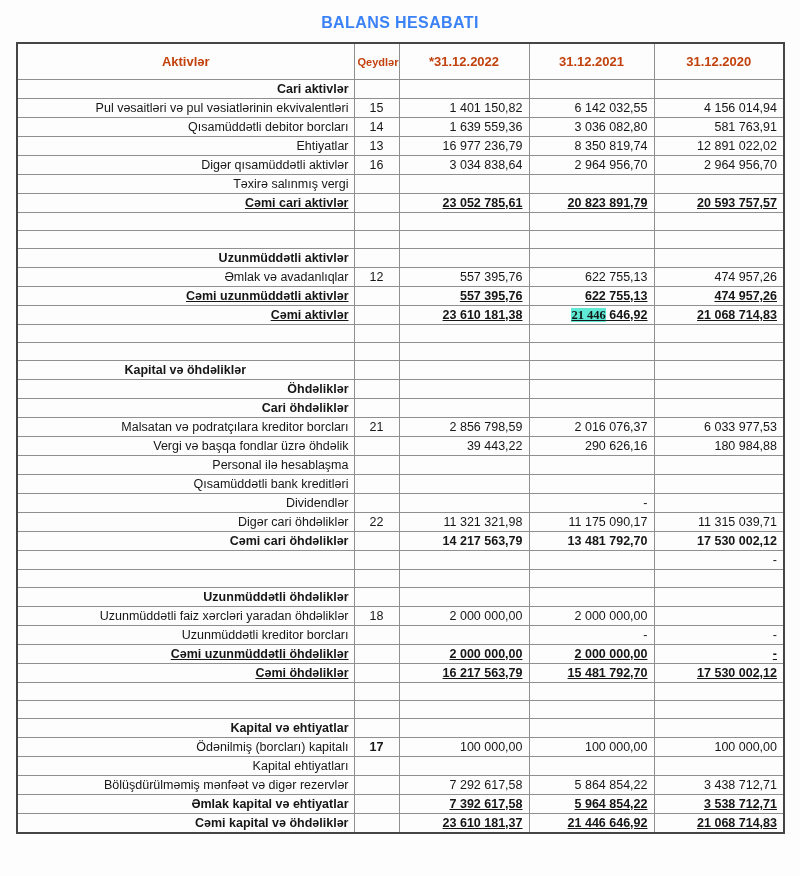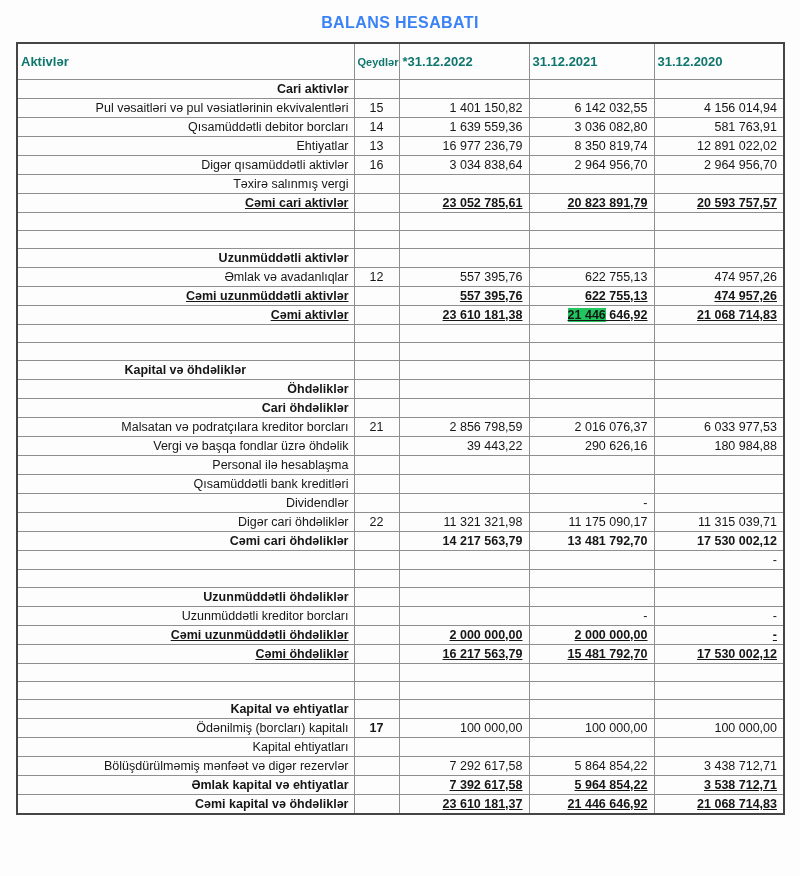--- a/index.html
+++ b/index.html
@@ -28,23 +28,23 @@
   }
   .sheet th, .sheet td {
     border: 1px solid #8f8f8f;
     white-space: nowrap;
     overflow: hidden;
   }
   .sheet th {
     height: 27px;
     font-size: 13px;
     font-weight: bold;
-    text-align: left;
+    text-align: center;
     padding: 10px 3px;
-    color: #0f766e;
+    color: #c2410c;
   }
   .sheet th.note-h { font-size: 11px; }
   .sheet td {
     height: 18px;
     line-height: 18px;
     font-size: 12.5px;
     padding: 0 5px;
   }
   td.lbl { text-align: right; padding-left: 4px; }
   td.ctr { text-align: center; }
@@ -159,21 +159,21 @@
           <td class="lbl"><span class="ul">Cəmi uzunmüddətli aktivlər</span></td>
           <td class="note"></td>
           <td class="num"><span class="ul">557 395,76</span></td>
           <td class="num"><span class="ul">622 755,13</span></td>
           <td class="num"><span class="ul">474 957,26</span></td>
         </tr>
         <tr class="b">
           <td class="lbl"><span class="ul">Cəmi aktivlər</span></td>
           <td class="note"></td>
           <td class="num"><span class="ul">23 610 181,38</span></td>
-          <td class="num"><span class="ul"><span style="background: #22c55e;">21 446</span> 646,92</span></td>
+          <td class="num"><span class="ul"><span style="background: #5eead4; font-family: Liberation Serif, serif;">21 446</span> 646,92</span></td>
           <td class="num"><span class="ul">21 068 714,83</span></td>
         </tr>
         <tr>
           <td class="lbl"></td>
           <td class="note"></td>
           <td class="num"></td>
           <td class="num"></td>
           <td class="num"></td>
         </tr>
         <tr>
@@ -268,20 +268,27 @@
           <td class="num"></td>
         </tr>
         <tr class="b">
           <td class="lbl"><span>Uzunmüddətli öhdəliklər</span></td>
           <td class="note"></td>
           <td class="num"></td>
           <td class="num"></td>
           <td class="num"></td>
         </tr>
         <tr>
+          <td class="lbl"><span>Uzunmüddətli faiz xərcləri yaradan öhdəliklər</span></td>
+          <td class="note"><span>18</span></td>
+          <td class="num"><span>2 000 000,00</span></td>
+          <td class="num"><span>2 000 000,00</span></td>
+          <td class="num"></td>
+        </tr>
+        <tr>
           <td class="lbl"><span>Uzunmüddətli kreditor borcları</span></td>
           <td class="note"></td>
           <td class="num"></td>
           <td class="num"><span>-</span></td>
           <td class="num"><span>-</span></td>
         </tr>
         <tr class="b">
           <td class="lbl"><span class="ul">Cəmi uzunmüddətli öhdəliklər</span></td>
           <td class="note"></td>
           <td class="num"><span class="ul">2 000 000,00</span></td>

